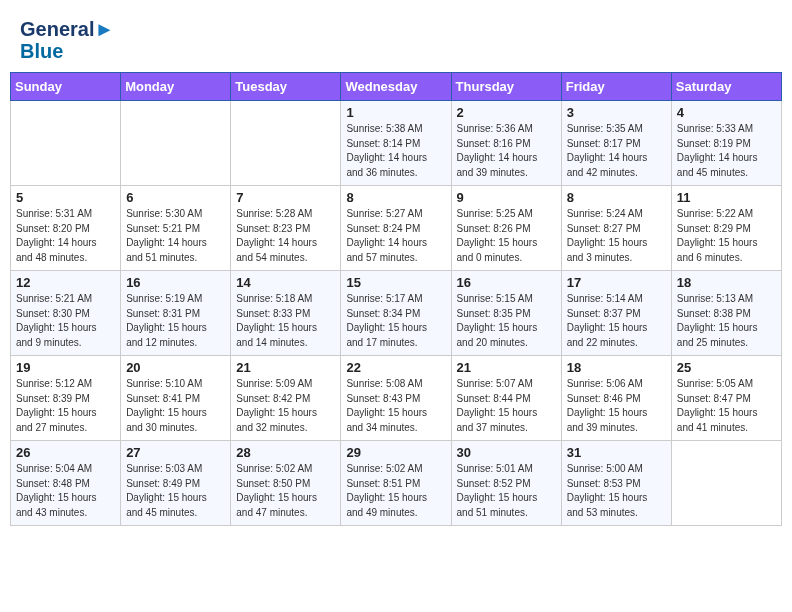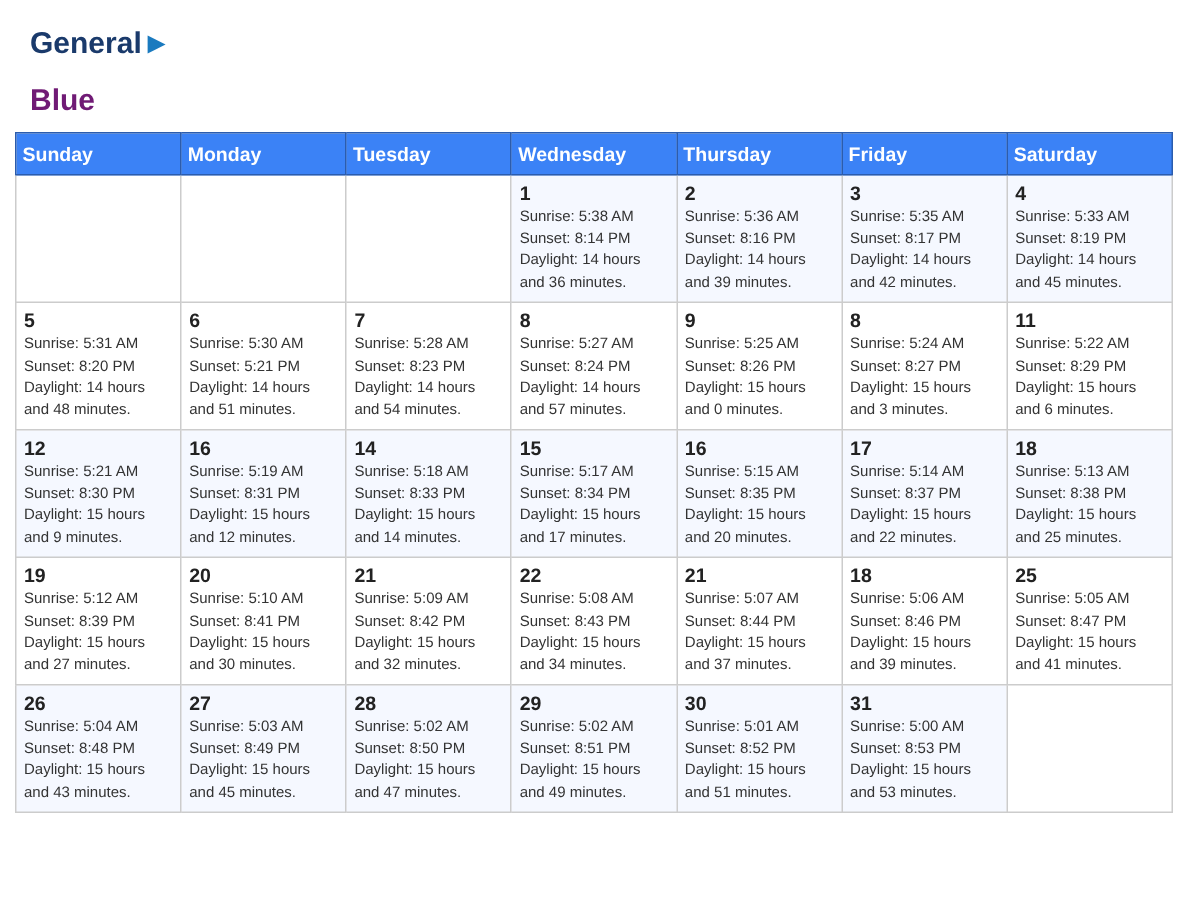--- a/index.html
+++ b/index.html
@@ -40,21 +40,21 @@
       font-size: 15px;
       color: #333;
     }
     .calendar {
       width: 100%;
       border-collapse: collapse;
       margin-top: 6px;
       font-size: 11px;
     }
     .calendar thead tr th {
-      background-color: #3b82f6;
+      background-color: #8b5cf6;
       color: #fff;
       padding: 6px 4px;
       text-align: left;
       font-size: 13px;
       font-weight: bold;
       border: 1px solid #2b5cad;
     }
     .calendar tbody tr td {
       border: 1px solid #ccc;
       vertical-align: top;
@@ -84,21 +84,21 @@
   </style>
 </head>
 <body>
 
 <div class="header">
   <div class="logo">
     <div>
       <div style="display:flex;align-items:center;">
         <span class="logo-text">General<span>►</span></span>
       </div>
-      <div class="logo-text" style="color:#701a75;font-size:20px;margin-top:16px;">Blue</div>
+      <div class="logo-text" style="color:#0369a1;font-size:20px;">Blue</div>
     </div>
   </div>
   <div class="title-block">
     <div class="main-title"></div>
     <div class="subtitle"></div>
   </div>
 </div>
 
 <table class="calendar">
   <thead>

